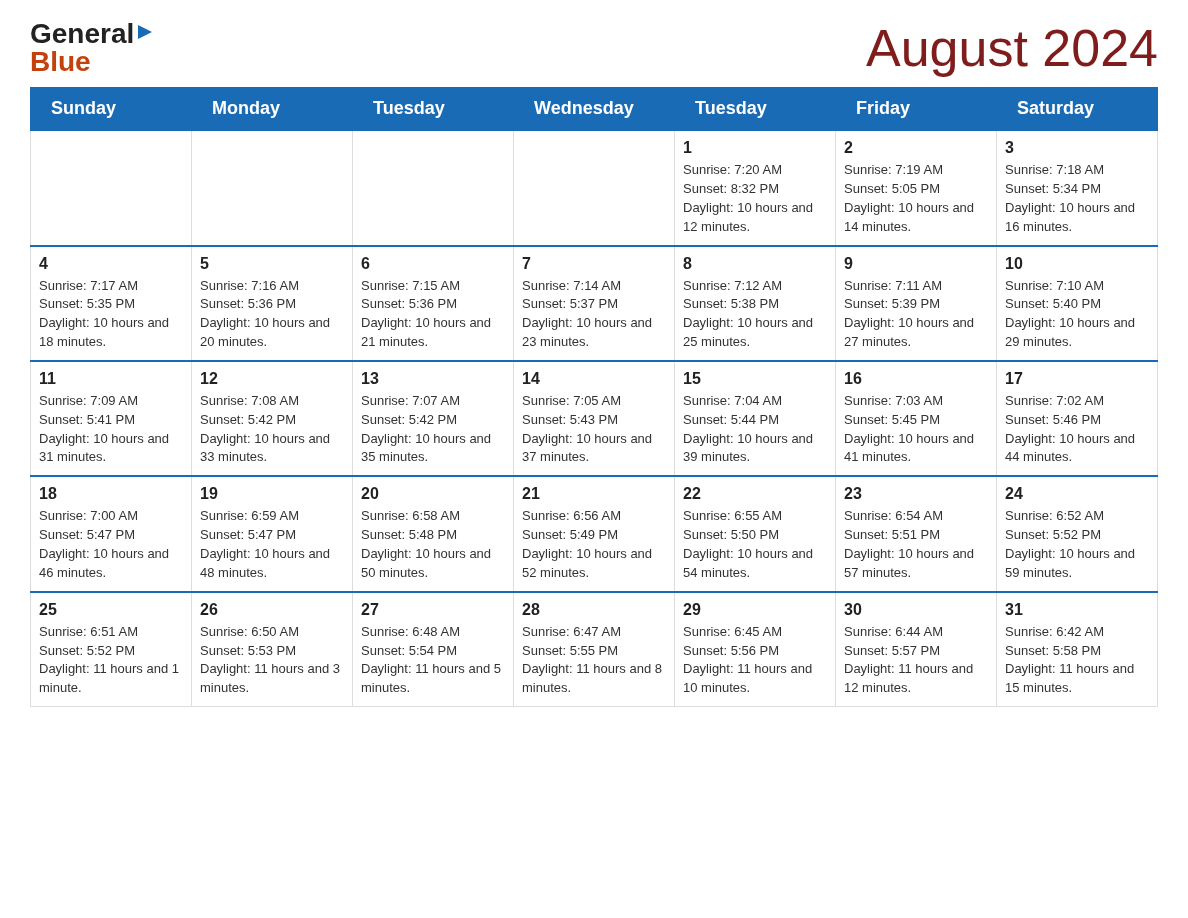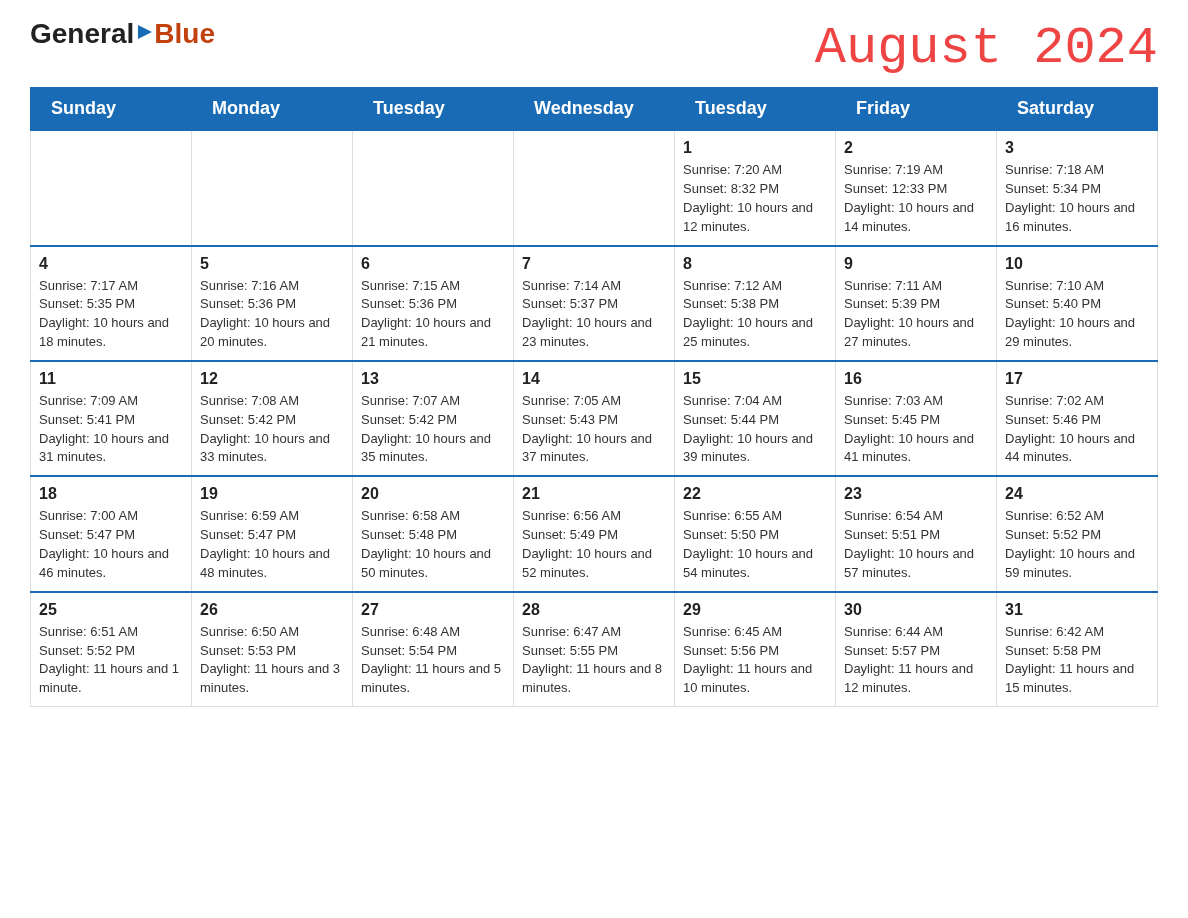--- a/index.html
+++ b/index.html
@@ -12,20 +12,21 @@
       min-height: 918px;
     }
     .header-row {
       display: flex;
       align-items: flex-start;
       justify-content: space-between;
       margin-bottom: 8px;
     }
     .logo {
       display: flex;
+      flex-direction: column;
       align-items: flex-start;
       justify-content: space-between;
     }
     .logo-text-general {
       font-size: 28px;
       font-weight: bold;
       color: #222;
       line-height: 1;
     }
     .logo-text-blue {
@@ -37,23 +38,22 @@
     .logo-line {
       display: flex;
       align-items: center;
     }
     .title-block {
       text-align: right;
     }
     .title-block h1 {
       font-size: 52px;
       font-weight: 300;
-      color: #ef4444;
+      color: #7f1d1d;
       line-height: 1.1;
-      font-family: Liberation Mono, monospace;
     }
     .title-block h2 {
       font-size: 22px;
       font-weight: 400;
       color: #222;
       margin-top: 2px;
     }
     .calendar {
       width: 100%;
       border-collapse: collapse;
@@ -145,21 +145,21 @@
         <td>
           <div class="day-num">1</div>
           <div class="day-info">Sunrise: 7:20 AM
 Sunset: 8:32 PM
 Daylight: 10 hours
 and 12 minutes.</div>
         </td>
         <td>
           <div class="day-num">2</div>
           <div class="day-info">Sunrise: 7:19 AM
-Sunset: 12:33 PM
+Sunset: 5:05 PM
 Daylight: 10 hours
 and 14 minutes.</div>
         </td>
         <td>
           <div class="day-num">3</div>
           <div class="day-info">Sunrise: 7:18 AM
 Sunset: 5:34 PM
 Daylight: 10 hours
 and 16 minutes.</div>
         </td>

